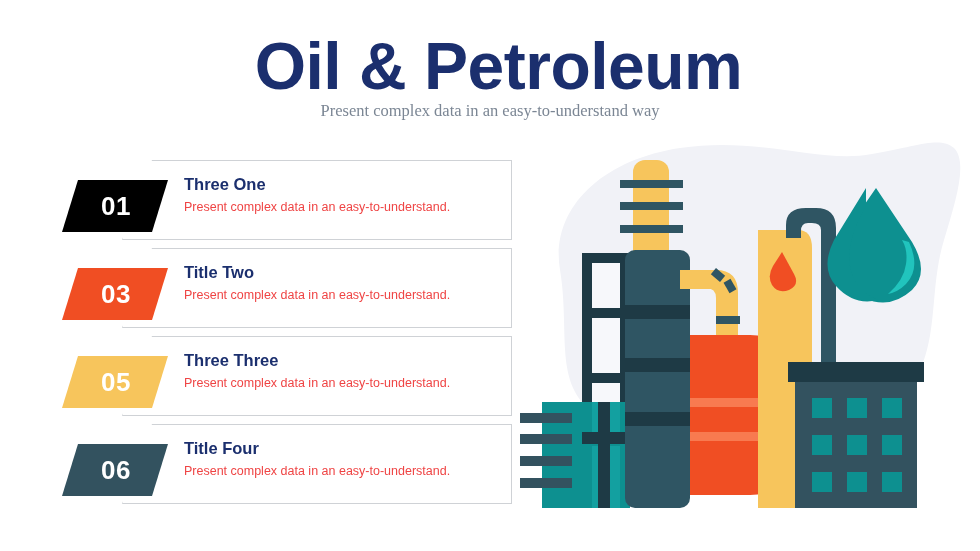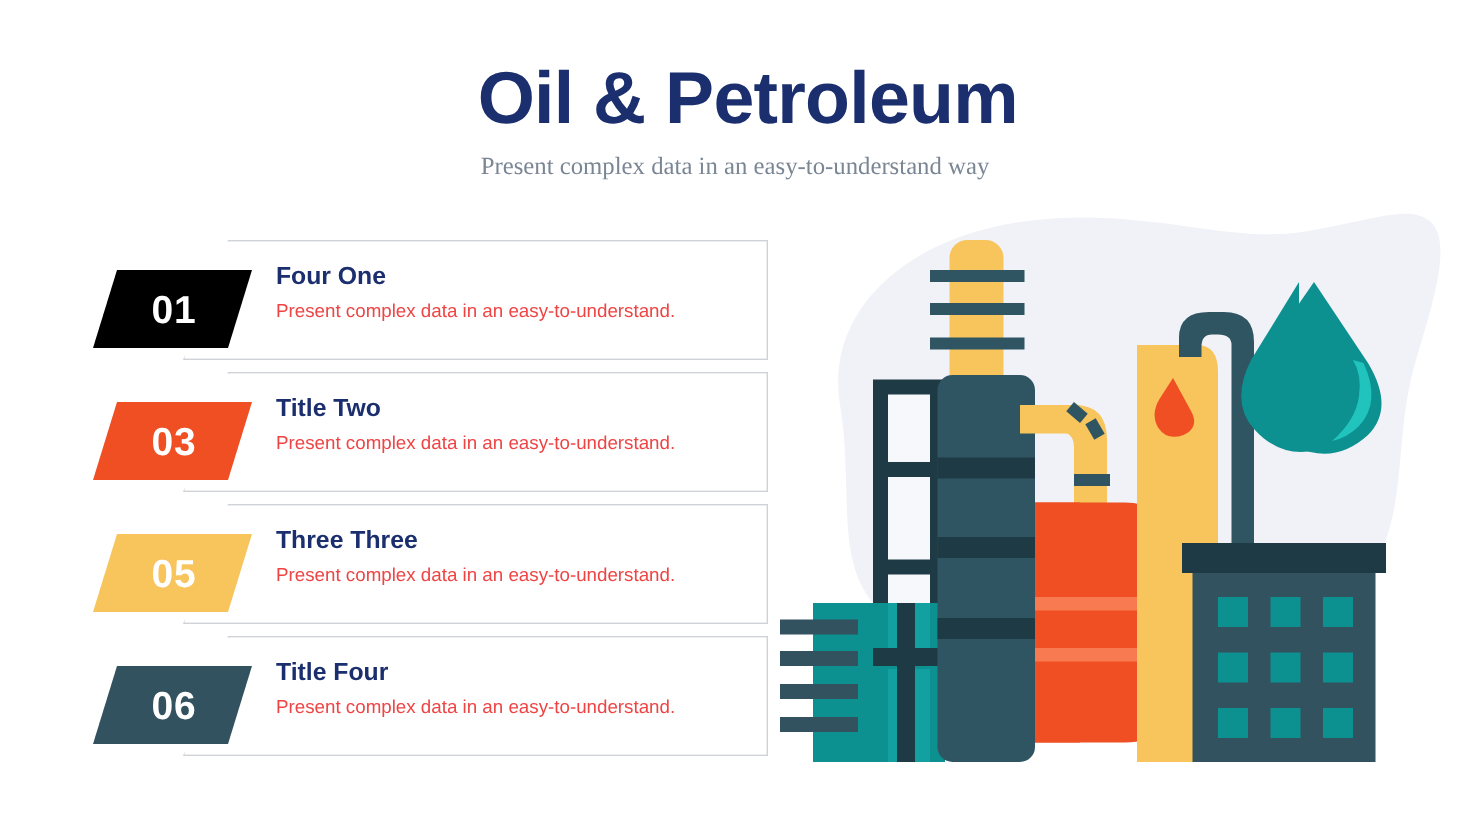--- a/index.html
+++ b/index.html
@@ -8,21 +8,21 @@
     background:#ffffff;
     font-family:"Liberation Sans", sans-serif;
     overflow:hidden;
     position:relative;
   }
   .slide{position:absolute;inset:0;}
 
   
   .header{position:absolute;left:0;top:38px;width:980px;text-align:center;}
   .title{
-    font-size:49px;line-height:56px;font-weight:bold;
+    font-size:66px;line-height:56px;font-weight:bold;
     color:#1b2f6e;letter-spacing:-0.5px;margin:0;padding-left:17px;
   }
   .subtitle{
     font-size:16.5px;line-height:22px;color:#7b8694;
     margin:6px 0 0 0;font-weight:400;font-family:Liberation Serif, serif;
   }
 
   
   .list{position:absolute;left:0;top:160px;width:540px;}
   .row{position:relative;height:87px;margin-bottom:1px;}
@@ -77,21 +77,21 @@
 
   <div class="list">
 
     <div class="row">
       <div class="card"></div>
       <div class="card-inner"></div>
       <div class="badge" style="background:#000000">
         <span>01</span>
       </div>
       <div class="txt">
-        <p class="t-title">Four One</p>
+        <p class="t-title">Three One</p>
         <p class="t-desc">Present complex data in an easy-to-understand.</p>
       </div>
     </div>
 
     <div class="row">
       <div class="card"></div>
       <div class="card-inner"></div>
       <div class="badge" style="background:#f04e23">
         <span>03</span>
       </div>

